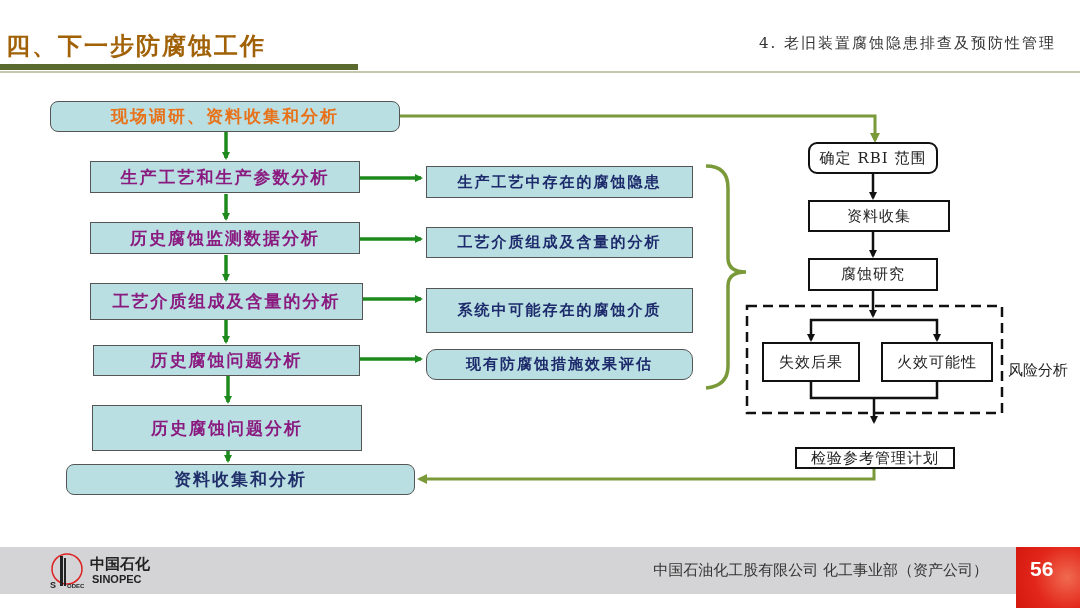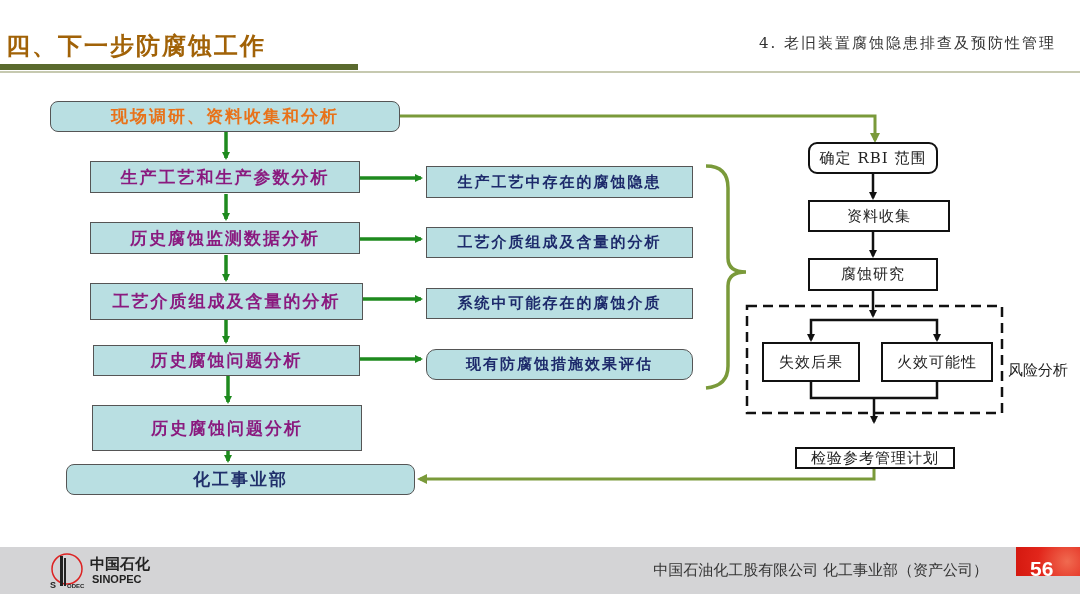--- a/index.html
+++ b/index.html
@@ -23,21 +23,21 @@
   .rbox { position:absolute; background:#fff; border:2.5px solid #111; box-sizing:border-box;
           display:flex; align-items:center; justify-content:center; font-size:15px; color:#222;
           letter-spacing:1px; font-family:"DejaVu Serif", serif; }
   .risk-label { position:absolute; left:1008px; top:361px; font-size:15px; color:#222; }
 
   .footer { left:0; top:547px; width:1080px; height:47px; background:#d4d4d6; }
   .logo { left:48px; top:552px; width:38px; height:38px; }
   .logo-cn { left:90px; top:555px; font-size:15px; font-weight:bold; color:#222; font-family:"DejaVu Serif", serif; }
   .logo-en { left:92px; top:573px; font-size:11px; font-weight:bold; color:#222; font-family:"Liberation Sans", sans-serif; }
   .company { right:92px; top:561px; font-size:15px; color:#333; font-family:"DejaVu Sans", sans-serif; }
-  .page-badge { left:1016px; top:547px; width:64px; height:29px;
+  .page-badge { left:1016px; top:547px; width:64px; height:61px;
                 background:radial-gradient(circle at 80% 50%, #f06a50 0%, #e2261b 55%, #d4180f 100%); }
   .page-num { position:absolute; left:14px; top:10px; font-size:21px; font-weight:bold; color:#fff;
               font-family:"Liberation Sans", sans-serif; }
 </style>
 </head>
 <body>
 
 <div class="abs title">四、下一步防腐蚀工作</div>
 <div class="abs subtitle">4. 老旧装置腐蚀隐患排查及预防性管理</div>
 <div class="abs bar-dark"></div>
@@ -90,25 +90,25 @@
 
   <polyline points="874,460 874,479 420,479" stroke="#7a9a3a" stroke-width="3" fill="none" marker-end="url(#ao)"></polyline>
 </svg>
 
 <div class="lbox round orange" style="left:50px;top:101px;width:350px;height:31px;">现场调研、资料收集和分析</div>
 <div class="lbox" style="left:90px;top:161px;width:270px;height:32px;">生产工艺和生产参数分析</div>
 <div class="lbox" style="left:90px;top:222px;width:270px;height:32px;">历史腐蚀监测数据分析</div>
 <div class="lbox" style="left:90px;top:283px;width:273px;height:37px;">工艺介质组成及含量的分析</div>
 <div class="lbox" style="left:93px;top:345px;width:267px;height:31px;">历史腐蚀问题分析</div>
 <div class="lbox" style="left:92px;top:405px;width:270px;height:46px;">历史腐蚀问题分析</div>
-<div class="lbox round navy" style="left:66px;top:464px;width:349px;height:31px;">化工事业部</div>
+<div class="lbox round navy" style="left:66px;top:464px;width:349px;height:31px;">资料收集和分析</div>
 
 <div class="mbox" style="left:426px;top:166px;width:267px;height:32px;">生产工艺中存在的腐蚀隐患</div>
 <div class="mbox" style="left:426px;top:227px;width:267px;height:31px;">工艺介质组成及含量的分析</div>
-<div class="mbox" style="left:426px;top:288px;width:267px;height:31px;">系统中可能存在的腐蚀介质</div>
+<div class="mbox" style="left:426px;top:288px;width:267px;height:45px;">系统中可能存在的腐蚀介质</div>
 <div class="mbox" style="left:426px;top:349px;width:267px;height:31px;border-radius:10px;">现有防腐蚀措施效果评估</div>
 
 <div class="rbox" style="left:808px;top:142px;width:130px;height:32px;border-radius:9px;">确定 RBI 范围</div>
 <div class="rbox" style="left:808px;top:200px;width:142px;height:32px;">资料收集</div>
 <div class="rbox" style="left:808px;top:258px;width:130px;height:33px;">腐蚀研究</div>
 <div class="rbox" style="left:762px;top:342px;width:98px;height:40px;">失效后果</div>
 <div class="rbox" style="left:881px;top:342px;width:112px;height:40px;text-align:right;">火效可能性</div>
 <div class="risk-label">风险分析</div>
 <div class="rbox" style="left:795px;top:447px;width:160px;height:22px;">检验参考管理计划</div>
 

